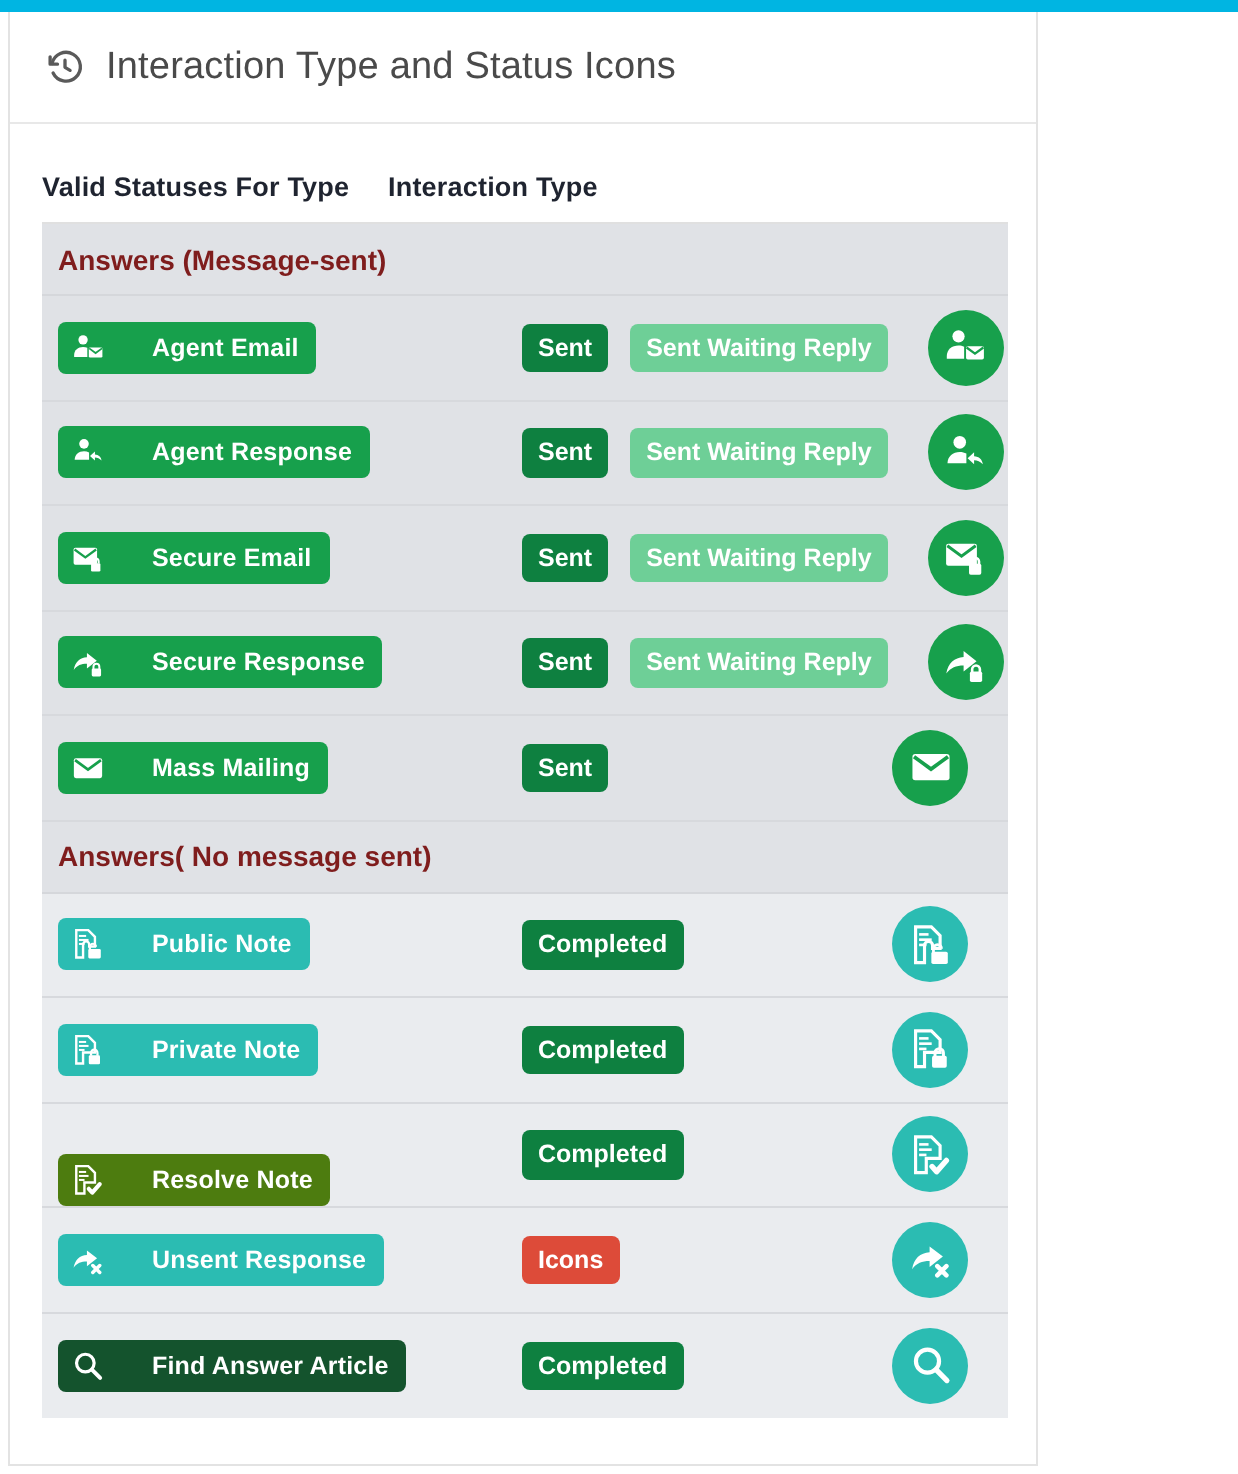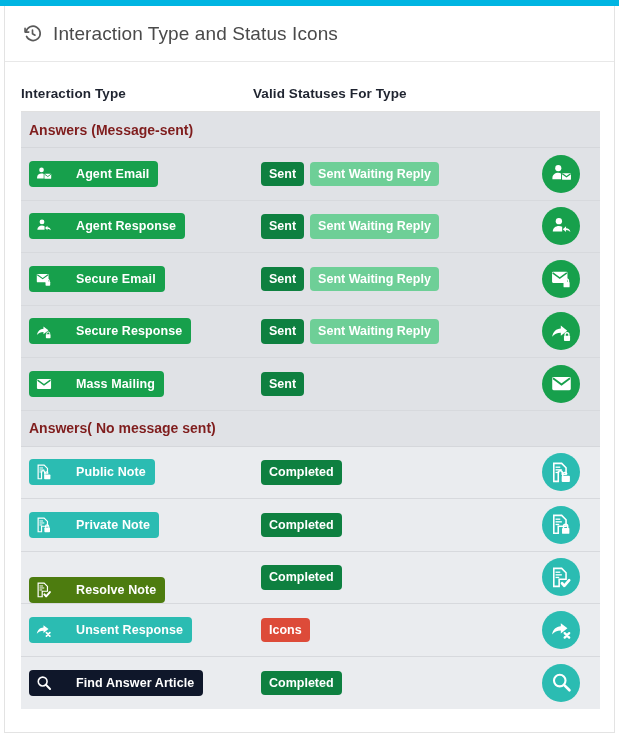--- a/index.html
+++ b/index.html
@@ -29,21 +29,21 @@
     width: 619px;
     height: 6px;
     background: #00b5e2;
   }
 
   
   .card {
     position: absolute;
     top: 6px;
     left: 4px;
-    width: 611px;
+    width: 515px;
     height: 727px;
     background: #ffffff;
     border: 1px solid #e3e3e3;
     border-top: none;
     box-sizing: border-box;
   }
 
   
   .panel-header {
     height: 56px;
@@ -115,21 +115,21 @@
     height: 52.5px;
     box-sizing: border-box;
     border-bottom: 1px solid #d7d9dd;
     padding-left: 8px;
   }
   .row.shade-a { background: #e0e2e6; }
   .row.shade-b { background: #eaecef; }
   .row.last    { border-bottom: none; }
 
   .cell-type   { width: 232px; flex: none; display: flex; align-items: center; }
-  .cell-status { flex: 1 1 auto; display: flex; align-items: flex-start; gap: 6px; }
+  .cell-status { flex: 1 1 auto; display: flex; align-items: flex-start; gap: 11px; }
   .cell-icon   { width: 78px; flex: none; display: flex; align-items: center; justify-content: center; }
 
   
   .pill {
     display: inline-flex;
     align-items: center;
     border-radius: 4px;
     padding: 5px 9px 5px 7px;
     color: #ffffff;
     font-size: 12.5px;
@@ -191,22 +191,22 @@
           <path d="M3.5 6.2 V10.4 H7.7"></path>
           <path d="M4.6 10.0 A8.2 8.2 0 1 1 5.2 15.4"></path>
           <path d="M12 8.1 V12.2 L14.9 13.9"></path>
         </svg>
       </span>
       <span class="hdr-title">Interaction Type and Status Icons</span>
     </div>
 
     <div class="tbl">
       <div class="thead">
+        <div class="th col-status">Valid Statuses For Type</div>
         <div class="th col-type">Interaction Type</div>
-        <div class="th col-status">Valid Statuses For Type</div>
         <div class="th col-icon"></div>
       </div>
       <div id="groups-container">
           <div class="group-head">
             <span>Answers (Message-sent)</span>
           </div>
           <div class="row shade-a">
             <div class="cell-type">
               <span class="pill" style="background: rgb(23, 160, 76);">
                 <span class="gi">
@@ -458,21 +458,21 @@
               <span class="round" style="background: rgb(43, 188, 178);">
                 <svg viewBox="0 0 24 24" width="21" height="21" fill="currentColor">
                   <path d="M11.2 4.8v3.4C5.8 8.6 2.3 11.6 1.2 17.8c2.6-3.4 5.6-4.6 10-4.6v3.4L18.8 10.6z"></path>
                   <path d="M15.6 16.1l5.2 5.2M20.8 16.1l-5.2 5.2" fill="none" stroke="currentColor" stroke-width="2.6" stroke-linecap="round"></path>
                 </svg>
               </span>
             </div>
           </div>
           <div class="row shade-b last">
             <div class="cell-type">
-              <span class="pill" style="background: #0f172a;">
+              <span class="pill" style="background: #14532d;">
                 <span class="gi">
                   <svg viewBox="0 0 24 24" width="16" height="16" fill="currentColor">
                     <circle cx="10" cy="9.8" r="6.6" fill="none" stroke="currentColor" stroke-width="2.4"></circle>
                     <path d="M14.9 14.7l6.2 6.2" fill="none" stroke="currentColor" stroke-width="3" stroke-linecap="round"></path>
                   </svg>
                 </span>
                 <span>Find Answer Article</span>
               </span>
             </div>
             <div class="cell-status">

